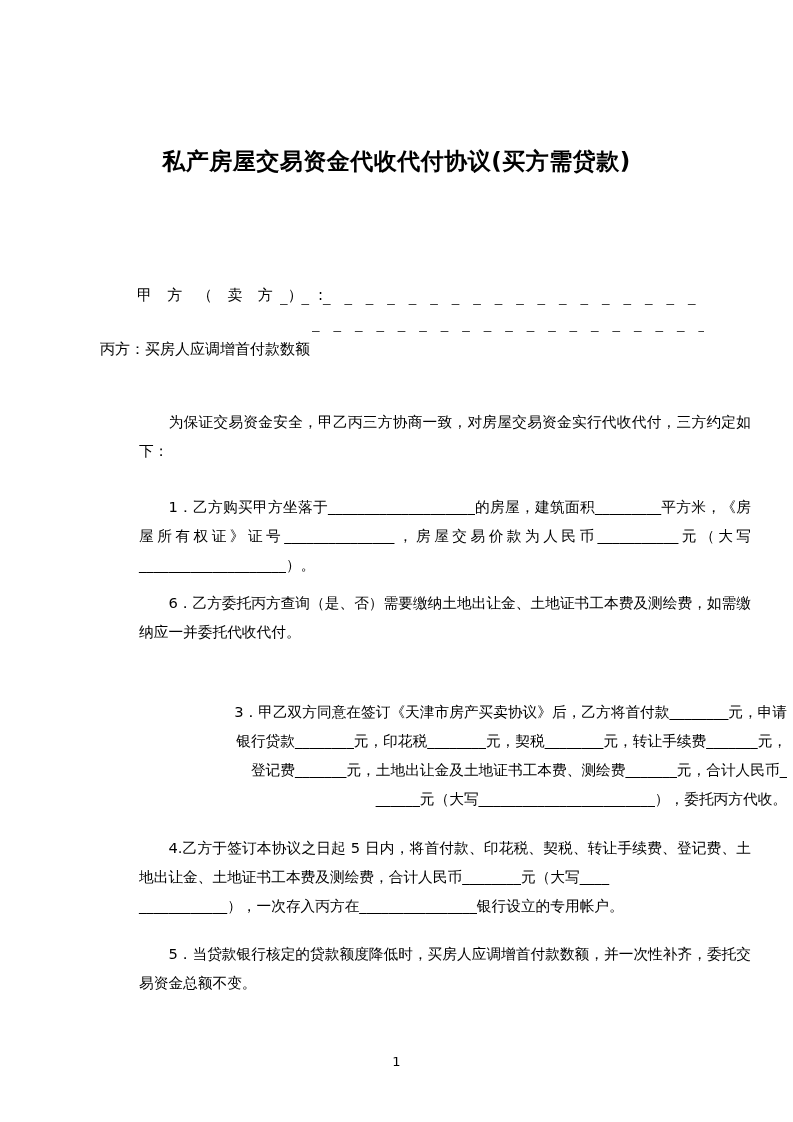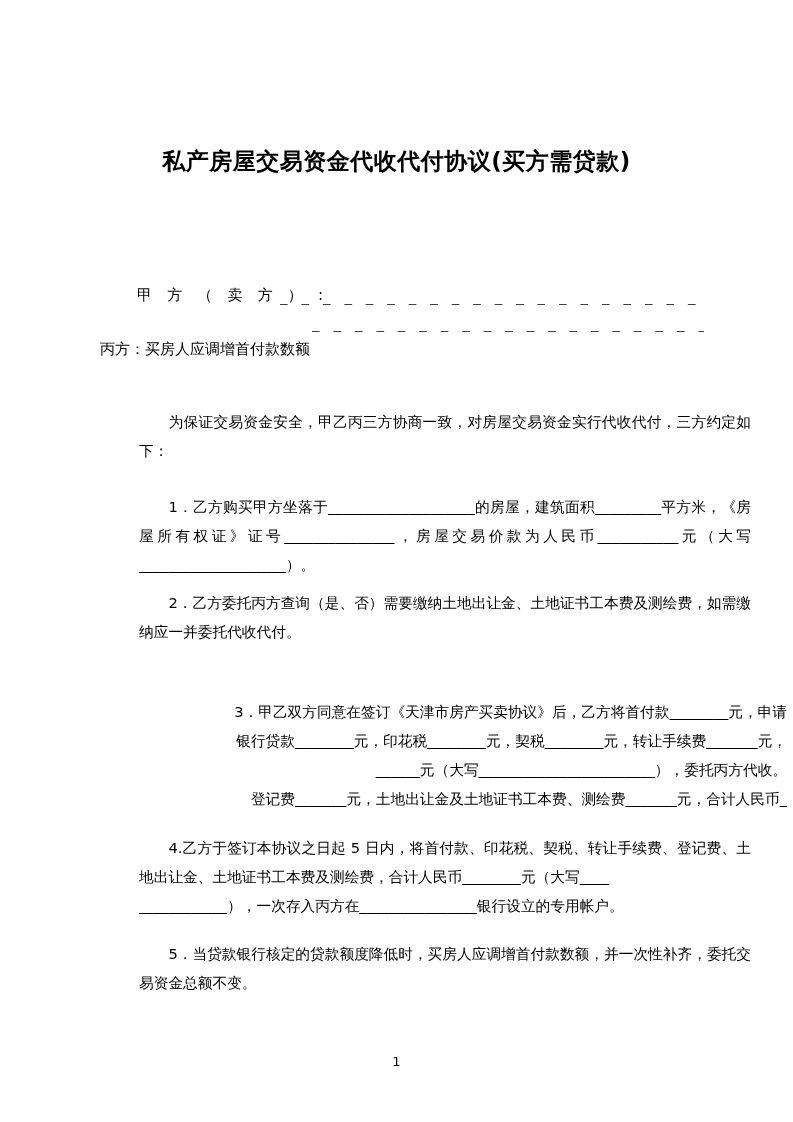--- a/index.html
+++ b/index.html
@@ -131,27 +131,27 @@
       <span class="pdash">_ _ _ _ _ _ _ _ _ _ _ _ _ _ _ _ _ _ _ _ _ _ _ _ _</span>
     </div>
   </div>
 
   <div class="party-third">丙方：买房人应调增首付款数额</div>
 
   <p class="para" id="para-intro"><span class="ind"></span><span>为保证交易资金安全，甲乙丙三方协商一致，对房屋交易资金实行代收代付，三方约定如下：</span></p>
 
   <p class="para" id="para-c1"><span class="ind"></span><span>1．乙方购买甲方坐落于____________________的房屋，建筑面积_________平方米，《房屋所有权证》证号_______________，房屋交易价款为人民币___________元（大写____________________）。</span></p>
 
-  <p class="para" id="para-c2"><span class="ind"></span><span>2．乙方委托丙方查询（是、否）需要缴纳土地出让金、土地证书工本费及测绘费，如需缴纳应一并委托代收代付。</span></p>
+  <p class="para" id="para-c2"><span class="ind"></span><span>6．乙方委托丙方查询（是、否）需要缴纳土地出让金、土地证书工本费及测绘费，如需缴纳应一并委托代收代付。</span></p>
 
   <p class="para" id="para-c3">
       <span class="l">3．甲乙双方同意在签订《天津市房产买卖协议》后，乙方将首付款________元，申请</span>
       <span class="l">银行贷款________元，印花税________元，契税________元，转让手续费_______元，</span>
+      <span class="l">登记费_______元，土地出让金及土地证书工本费、测绘费_______元，合计人民币_</span>
       <span class="l">______元（大写________________________），委托丙方代收。</span>
-      <span class="l">登记费_______元，土地出让金及土地证书工本费、测绘费_______元，合计人民币_</span>
     </p>
 
   <p class="para" id="para-c4"><span class="ind"></span><span>4.乙方于签订本协议之日起  5 日内，将首付款、印花税、契税、转让手续费、登记费、土地出让金、土地证书工本费及测绘费，合计人民币________元（大写____</span><span class="l3">____________），一次存入丙方在________________银行设立的专用帐户。</span></p>
 
   <p class="para" id="para-c5"><span class="ind"></span><span>5．当贷款银行核定的贷款额度降低时，买房人应调增首付款数额，并一次性补齐，委托交易资金总额不变。</span></p>
 
   <div class="page-number">1</div>
 
 </div>
 

